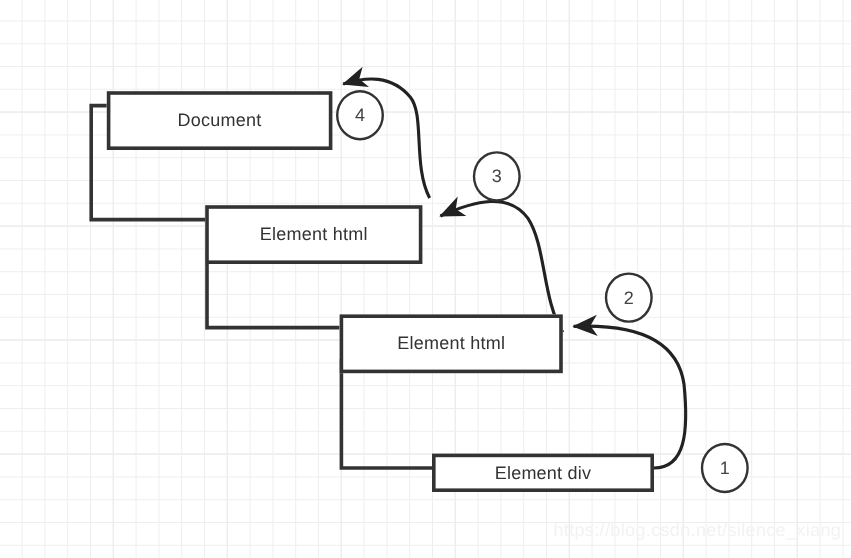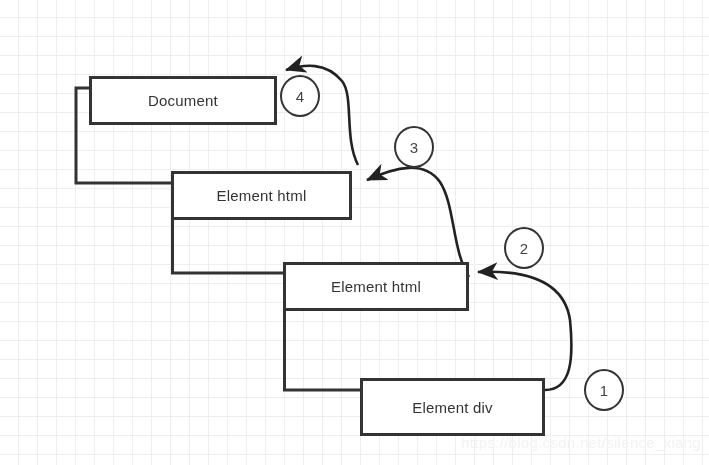--- a/index.html
+++ b/index.html
@@ -53,21 +53,21 @@
   .node-label {
     font-size: 15px;
     color: #333333;
     letter-spacing: 0.2px;
     white-space: nowrap;
   }
 
   #node-document { left: 89px;  top: 64px;  width: 188px; height: 49px; }
   #node-html     { left: 171px; top: 159px; width: 181px; height: 49px; }
   #node-body     { left: 283px; top: 250px; width: 186px; height: 49px; }
-  #node-div      { left: 360px; top: 366px; width: 185px; height: 58px; }
+  #node-div      { left: 360px; top: 366px; width: 185px; height: 32px; }
 
   .step-badge {
     position: absolute;
     box-sizing: border-box;
     width: 40px;
     height: 42px;
     border: 2.5px solid #333333;
     border-radius: 50%;
     background: #ffffff;
     display: flex;

